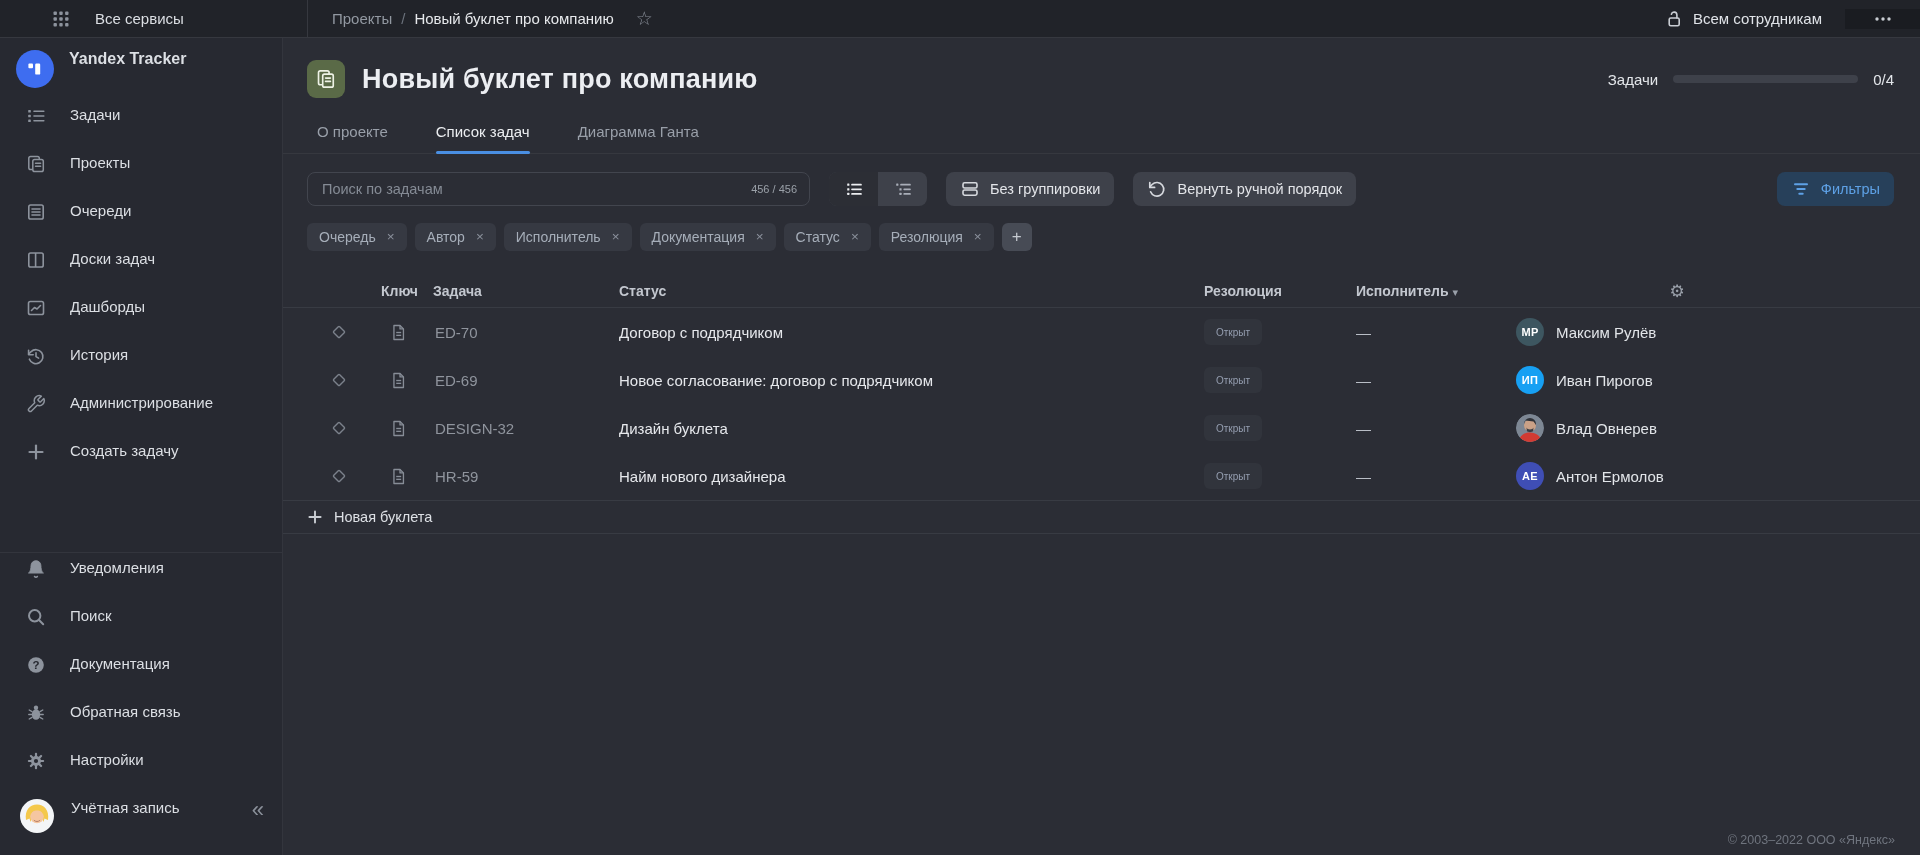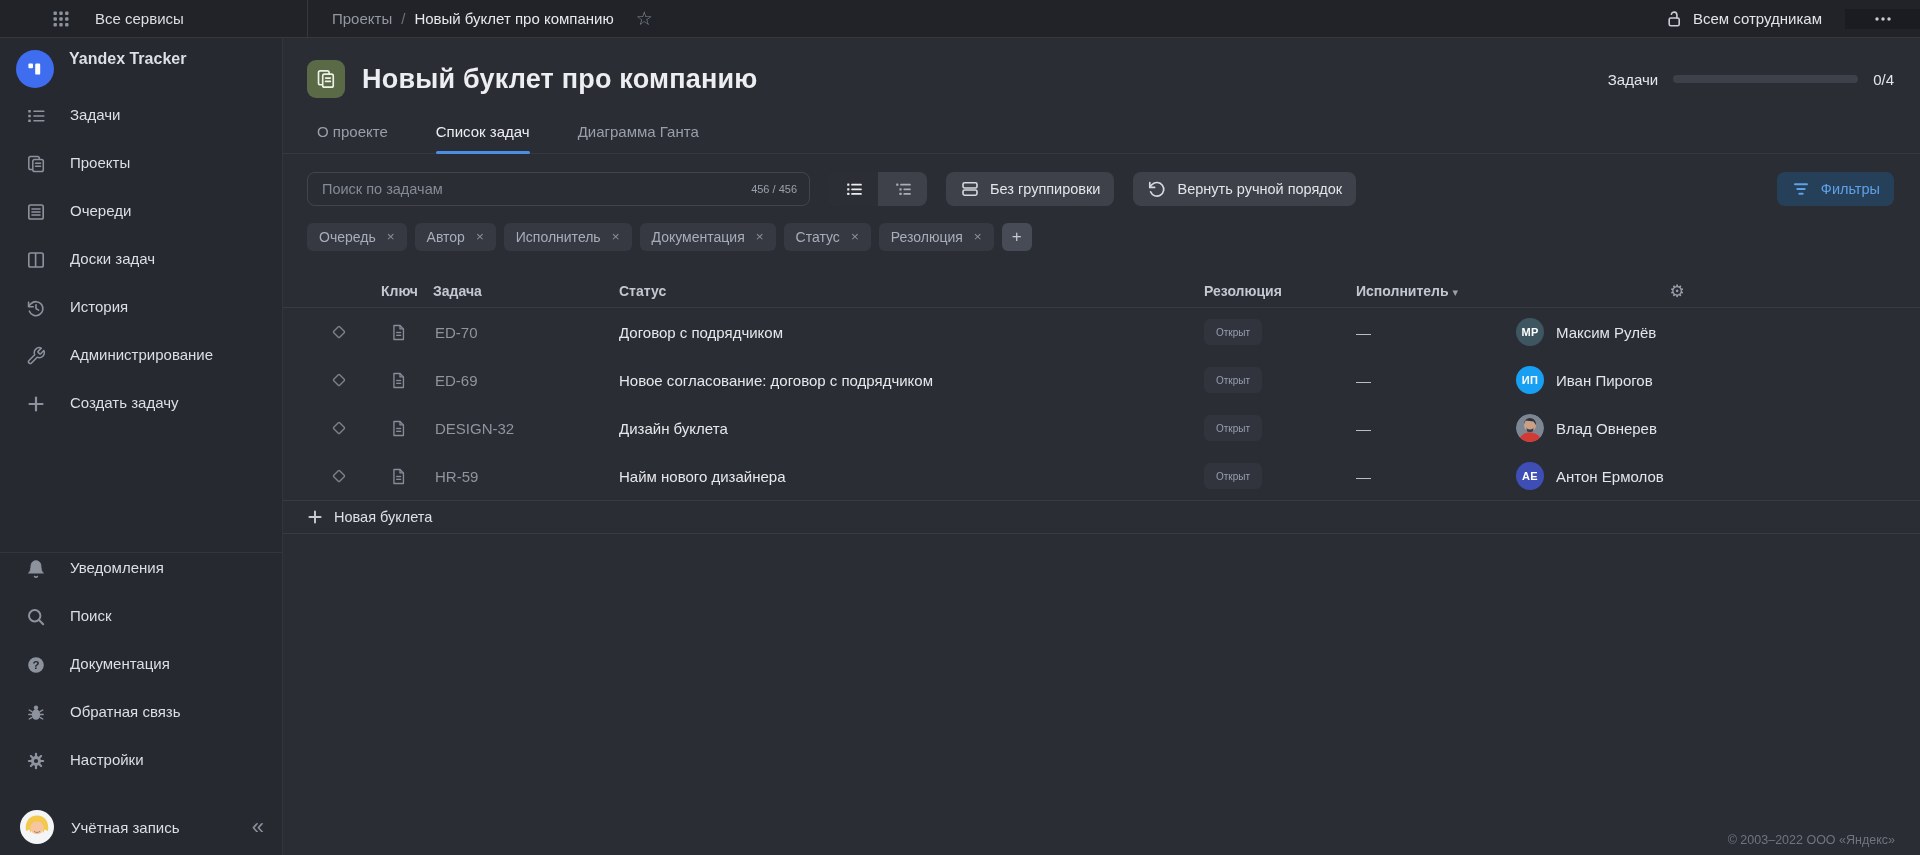--- a/index.html
+++ b/index.html
@@ -37,21 +37,21 @@
              display:flex; flex-direction:column; padding-top:12px; }
   .nav-item { height:48px; min-height:48px; display:flex; align-items:flex-start;
               gap:23px; padding-left:25px; cursor:pointer; }
   .nav-ic { width:22px; min-width:22px; display:flex; justify-content:center; align-items:center; }
   .nav-label { color:#dcdfe4; white-space:nowrap; }
   .logo-row { margin-bottom:8px; }
   .logo-circle { width:38px; height:38px; min-width:38px; border-radius:50%;
                  display:flex; align-items:center; justify-content:center; margin-left:-9px; }
   .logo-row .nav-label { font-weight:700; font-size:16px; margin-left:-8px; }
   .sb-bottom { margin-top:auto; border-top:1px solid #33353d; padding-top:6px; }
-  .account-row { height:56px; display:flex; align-items:center; gap:17px;
+  .account-row { height:56px; display:flex; gap:17px;
                  padding-left:20px; padding-right:18px; cursor:pointer; }
   .collapse { margin-left:auto; color:#8a909a; font-size:22px; cursor:pointer; line-height:1; }
 
   
   .main { flex:1; position:relative; background:#2b2d35; min-width:0;
           display:flex; flex-direction:column; }
 
   .proj-head { display:flex; align-items:center; padding:22px 26px 0 24px; }
   .proj-icon { width:38px; height:38px; min-width:38px; border-radius:9px;
                display:flex; align-items:center; justify-content:center; margin-right:17px; }
@@ -232,20 +232,29 @@
       <div class="nav-item">
         <span class="nav-ic">
           <svg width="20" height="20" viewBox="0 0 20 20" fill="none" stroke="#8d939d" stroke-width="1.6">
             <rect x="2.8" y="3" width="14.4" height="14" rx="1.8"></rect>
             <line x1="9.6" y1="3" x2="9.6" y2="17"></line>
           </svg>
         </span>
         <span class="nav-label">Доски задач</span>
       </div>
 
+      <div class="nav-item">
+        <span class="nav-ic">
+          <svg width="20" height="20" viewBox="0 0 20 20" fill="none" stroke="#8d939d" stroke-width="1.6" stroke-linecap="round" stroke-linejoin="round">
+            <rect x="2.5" y="3.5" width="15" height="13" rx="1.8"></rect>
+            <polyline points="5.5,12.5 8.5,9.5 11,11 14.5,7.5"></polyline>
+          </svg>
+        </span>
+        <span class="nav-label">Дашборды</span>
+      </div>
 
       <div class="nav-item">
         <span class="nav-ic">
           <svg width="20" height="20" viewBox="0 0 20 20" fill="none" stroke="#8d939d" stroke-width="1.6" stroke-linecap="round" stroke-linejoin="round">
             <polyline points="2.6,4.2 2.6,8.8 7.2,8.8"></polyline>
             <path d="M3.4 13.2a7 7 0 1 0 1.7-7.6L2.6 8"></path>
             <polyline points="10,6.8 10,10.6 12.6,12.1"></polyline>
           </svg>
         </span>
         <span class="nav-label">История</span>

